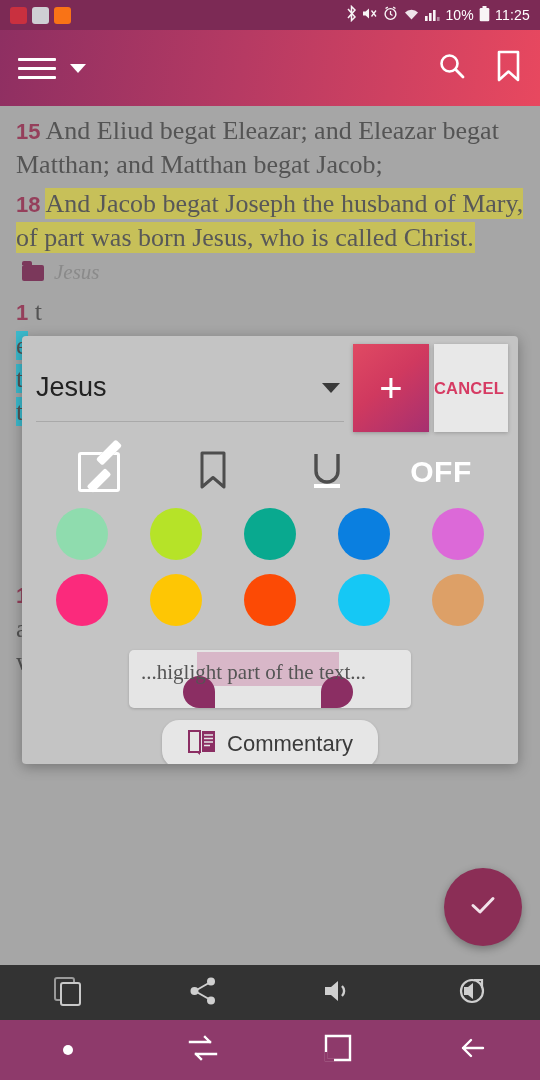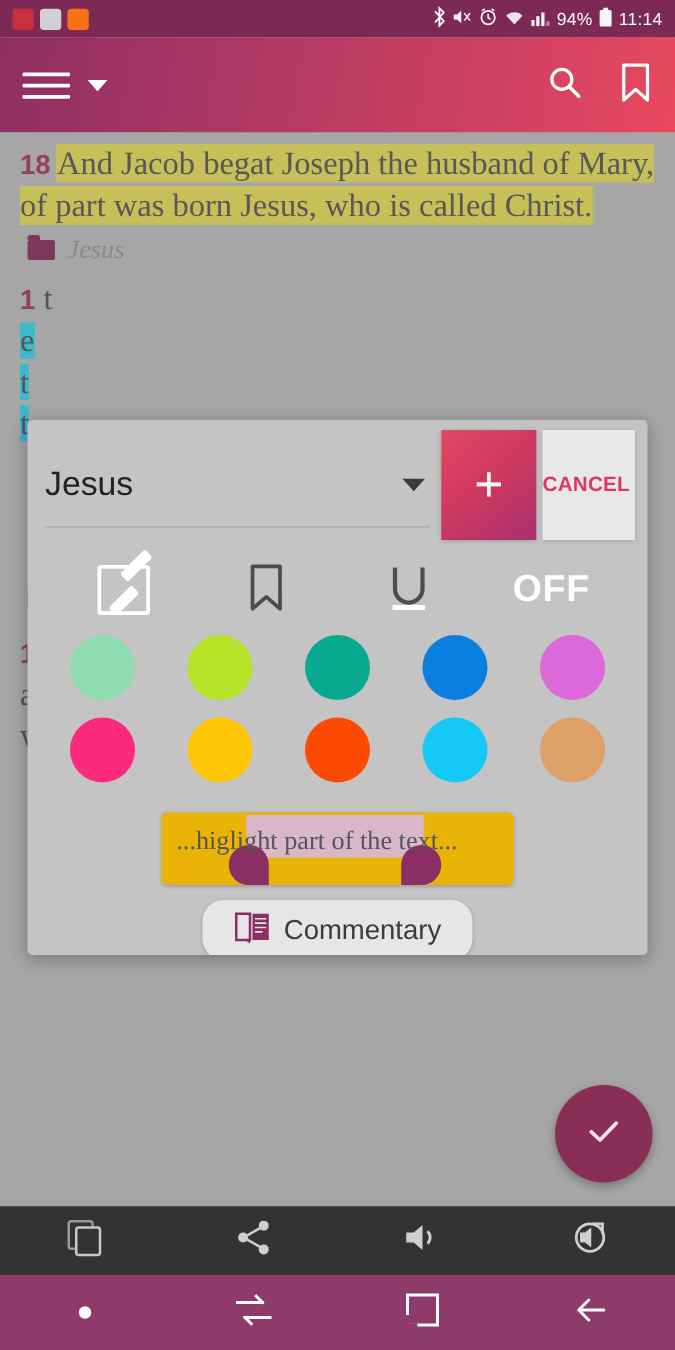--- a/index.html
+++ b/index.html
@@ -140,21 +140,21 @@
   }
   .tool-off { color:#fff; font-size:30px; font-weight:700; letter-spacing:.5px;
     font-family:"Liberation Sans",sans-serif; }
 
   #swatches { padding: 4px 34px 0 34px; }
   .swrow { display:flex; justify-content:space-between; margin-bottom: 14px; }
   .sw { width:52px; height:52px; border-radius:50%; cursor:pointer; }
 
   #preview {
     margin: 24px auto 0 auto; width: 282px; height: 58px;
-    background: #eab308; border-radius: 5px;
+    background: #e5e5e5; border-radius: 5px;
     position: relative; overflow: hidden;
     box-shadow: 0 1px 3px rgba(0,0,0,.18);
   }
   #preview .ptext {
     position:absolute; left: 12px; top: 10px; width: 262px;
     font-family:"Liberation Serif", serif; font-size: 21px; color:#555;
     white-space: nowrap; z-index: 3;
   }
   #preview .pband {
     position:absolute; left: 68px; top: 2px; width: 142px; height: 34px;
@@ -231,28 +231,28 @@
           </svg>
       </span>
       <span class="sbicon">
         <svg width="15" height="14" viewBox="0 0 15 14">
             <rect x="0" y="9" width="2.6" height="5" fill="#fff"></rect>
             <rect x="4" y="6" width="2.6" height="8" fill="#fff"></rect>
             <rect x="8" y="3" width="2.6" height="11" fill="#fff"></rect>
             <rect x="12" y="10" width="2.6" height="4" fill="#fff" opacity=".45"></rect>
           </svg>
       </span>
-      <span>94%</span>
+      <span>10%</span>
       <span class="sbicon">
         <svg width="11" height="16" viewBox="0 0 11 16">
             <rect x="3.5" y="0" width="4" height="2" fill="#fff"></rect>
             <rect x="0.7" y="2" width="9.6" height="13.2" rx="1.2" fill="#fff"></rect>
           </svg>
       </span>
-      <span>11:14</span>
+      <span>11:25</span>
     </div>
   </div>
 
   <div id="appbar">
     <div id="hamburger">
       <span></span>
         <span></span>
         <span></span>
     </div>
     <div id="title-caret"></div>
@@ -266,20 +266,24 @@
       <span>
         <svg width="27" height="32" viewBox="0 0 27 32">
             <path d="M4 2h19v28l-9.5-8.5L4 30z" fill="none" stroke="#fff" stroke-width="2.6" stroke-linejoin="round"></path>
           </svg>
       </span>
     </div>
   </div>
 
   <div id="page">
 
+    <div class="verse">
+      <span class="vnum">15</span>
+      <span>And Eliud begat Eleazar; and Eleazar begat Matthan; and Matthan begat Jacob;</span>
+    </div>
 
     <div class="verse">
       <span class="vnum">18</span>
       <span class="hl-yellow">And Jacob begat Joseph the husband of Mary, of part was born Jesus, who is called Christ.</span>
     </div>
 
     <div class="tagrow">
       <span class="folder"></span>
       <span class="tagname">Jesus</span>
     </div>

